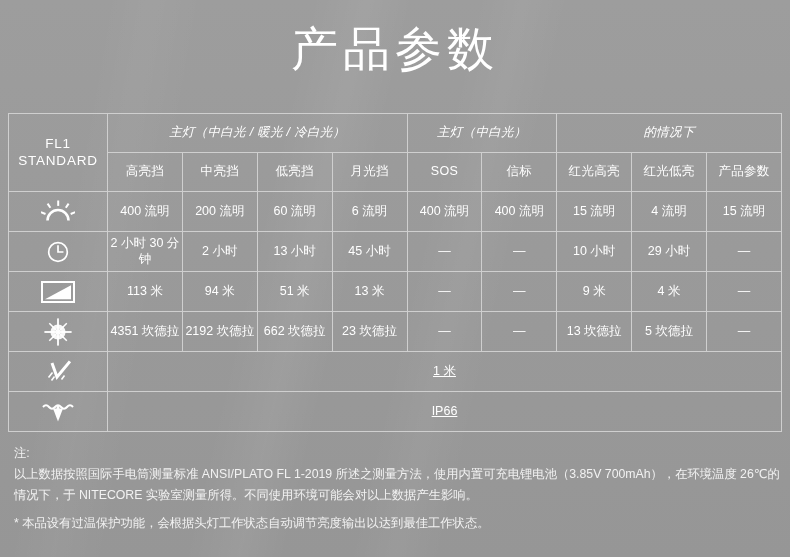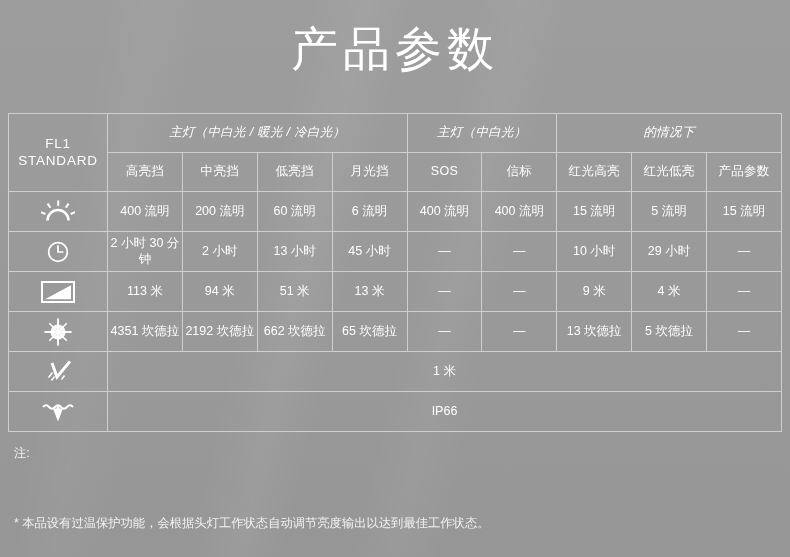--- a/index.html
+++ b/index.html
@@ -78,21 +78,21 @@
     line-height: 1.35;
   }
   .fl1 { font-size: 13.5px; letter-spacing: 0.8px; }
 
   .grouphdr { font-size: 13.5px; height: 37px; letter-spacing: 0.3px; font-style: italic; }
   .subhdr   { font-size: 13.5px; height: 37px; letter-spacing: 0.3px; }
 
   .datacell { font-size: 12.5px; }
   .dash { font-size: 13px; color: #efefef; }
 
-  .wide-cell { font-size: 13px; }
+  .wide-cell { font-size: 13px; text-decoration: underline; }
 
   .icon-cell { height: 39px; }
   .icon-wrap {
     display: flex;
     align-items: center;
     justify-content: center;
     height: 39px;
   }
   svg { display: block; }
 
@@ -164,21 +164,21 @@
             </svg>
           </div>
         </td>
         <td class="datacell">400 流明</td>
         <td class="datacell">200 流明</td>
         <td class="datacell">60 流明</td>
         <td class="datacell">6 流明</td>
         <td class="datacell">400 流明</td>
         <td class="datacell">400 流明</td>
         <td class="datacell">15 流明</td>
-        <td class="datacell">5 流明</td>
+        <td class="datacell">4 流明</td>
         <td class="datacell">15 流明</td>
       </tr>
 
       <tr>
         <td class="icon-cell">
           <div class="icon-wrap">
             <svg width="24" height="24" viewBox="0 0 24 24" aria-hidden="true">
               <circle cx="12" cy="12" r="9.3" fill="none" stroke="#fff" stroke-width="1.7"></circle>
               <path d="M12 6.2 V12 H16.6" fill="none" stroke="#fff" stroke-width="1.7" stroke-linecap="square"></path>
             </svg>
@@ -224,21 +224,21 @@
               <rect x="13.1" y="0.4" width="1.8" height="27.2" fill="#fff"></rect>
               <rect x="0.4" y="13.1" width="27.2" height="1.8" fill="#fff"></rect>
               <rect x="13.3" y="1.6" width="1.5" height="24.8" fill="#fff" transform="rotate(45 14 14)"></rect>
               <rect x="13.3" y="1.6" width="1.5" height="24.8" fill="#fff" transform="rotate(-45 14 14)"></rect>
             </svg>
           </div>
         </td>
         <td class="datacell">4351 坎德拉</td>
         <td class="datacell">2192 坎德拉</td>
         <td class="datacell">662 坎德拉</td>
-        <td class="datacell">65 坎德拉</td>
+        <td class="datacell">23 坎德拉</td>
         <td class="datacell dash">—</td>
         <td class="datacell dash">—</td>
         <td class="datacell">13 坎德拉</td>
         <td class="datacell">5 坎德拉</td>
         <td class="datacell dash">—</td>
       </tr>
 
       <tr>
         <td class="icon-cell">
           <div class="icon-wrap">
@@ -263,16 +263,17 @@
             </svg>
           </div>
         </td>
         <td class="wide-cell" colspan="9">IP66</td>
       </tr>
     </tbody>
   </table>
 
   <div class="notes">
     <span class="note-label">注:</span>
+    <span class="note-body">以上数据按照国际手电筒测量标准 ANSI/PLATO FL 1-2019 所述之测量方法，使用内置可充电锂电池（3.85V 700mAh），在环境温度 26℃的情况下，于 NITECORE 实验室测量所得。不同使用环境可能会对以上数据产生影响。</span>
   </div>
 
   <div class="note-star">* 本品设有过温保护功能，会根据头灯工作状态自动调节亮度输出以达到最佳工作状态。</div>
 </div>
 
 </body></html>

